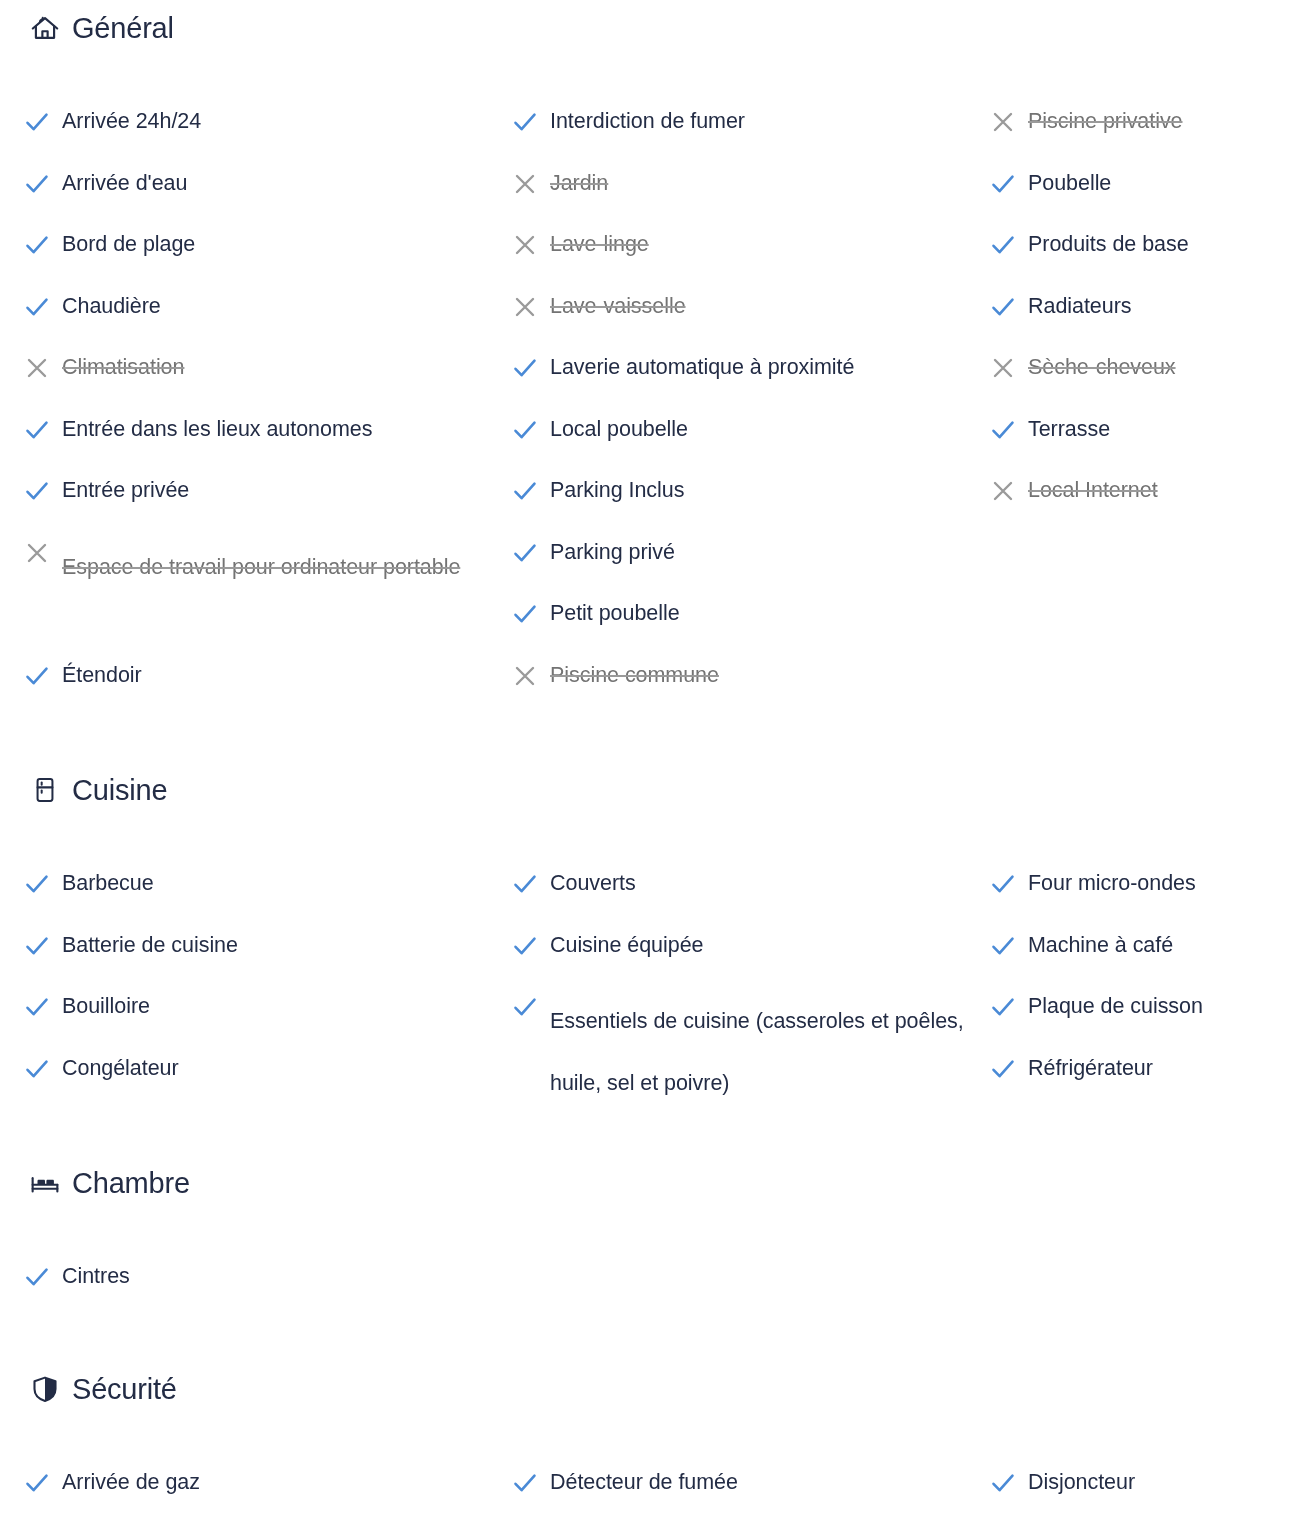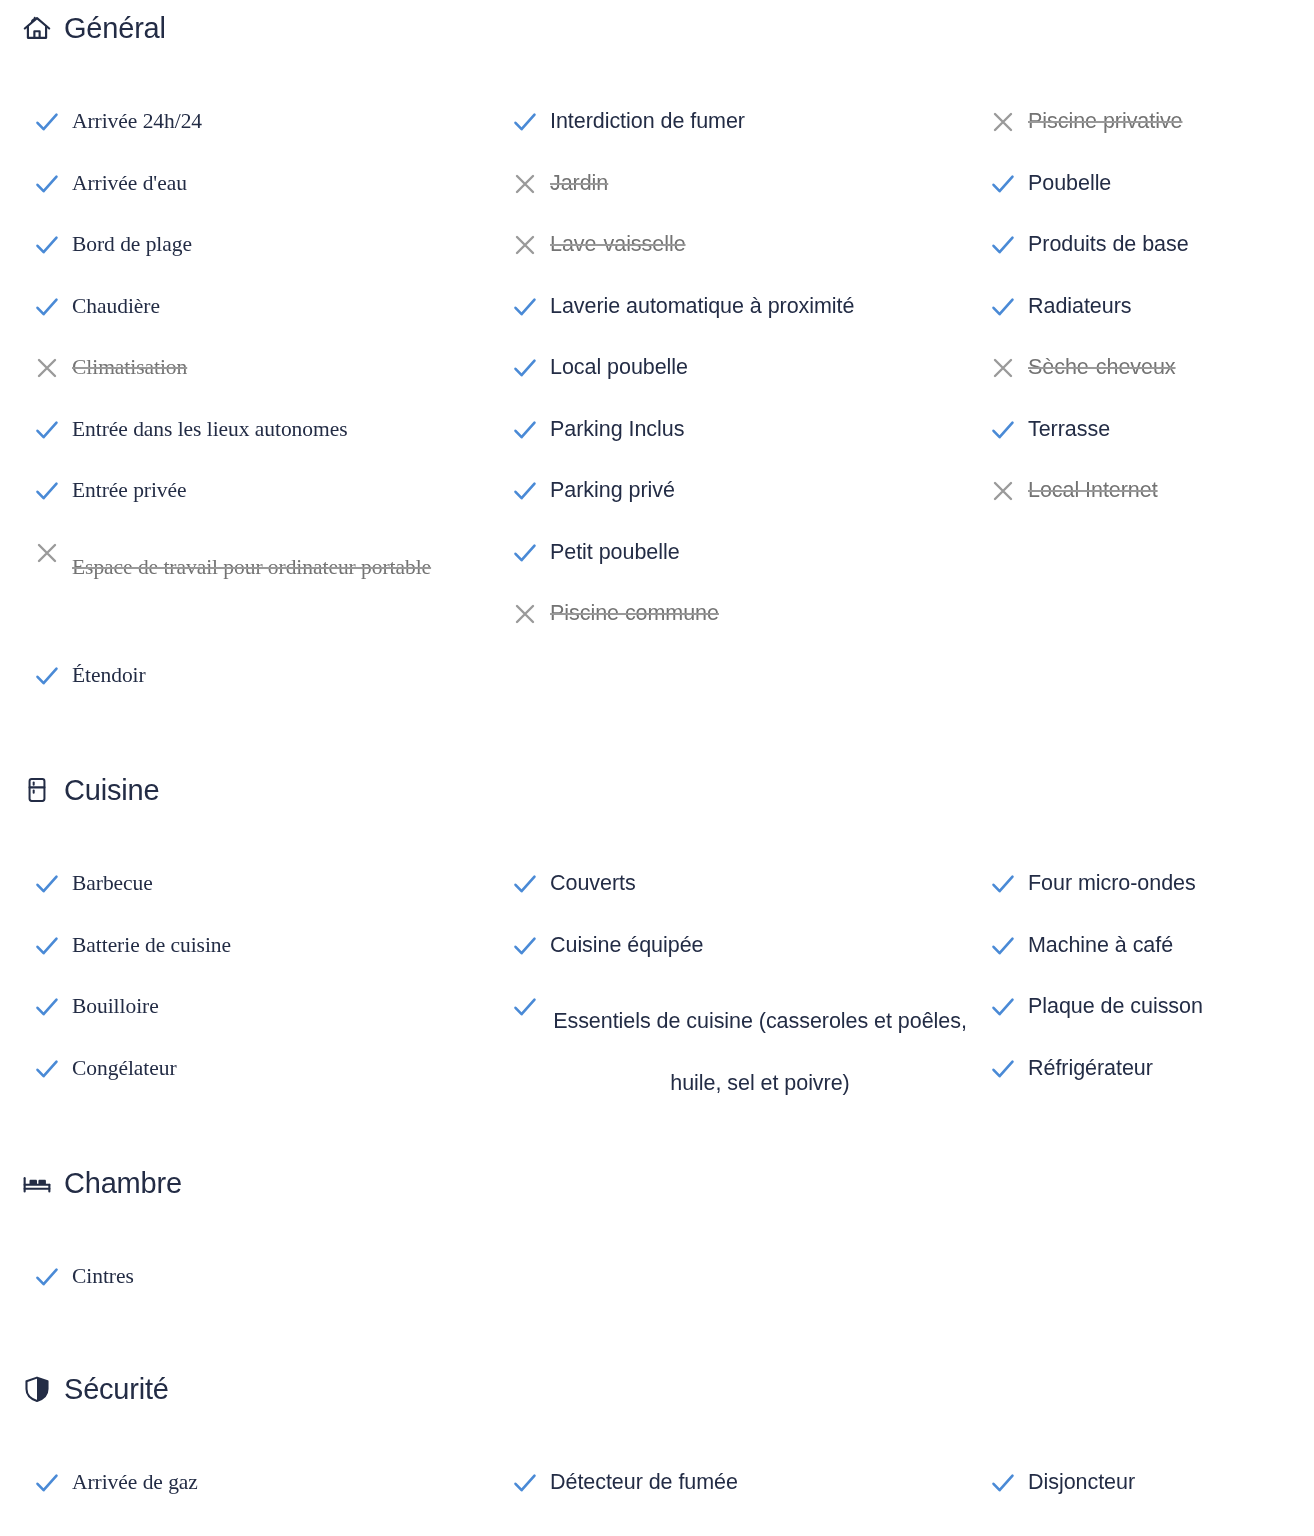--- a/index.html
+++ b/index.html
@@ -22,21 +22,21 @@
     box-sizing: border-box;
     padding: 0 0 0 0;
   }
 
   .section { position: absolute; left: 0; width: 1314px; }
 
   .section-header {
     display: flex;
     align-items: center;
     gap: 12px;
-    padding-left: 22px;
+    padding-left: 30px;
     height: 40px;
   }
   .section-header .sec-icon {
     width: 30px; height: 30px;
     display: flex; align-items: center; justify-content: center;
     flex: 0 0 auto;
   }
   .section-header .sec-icon svg { display: block; }
   .section-title {
     font-size: 29px;
@@ -47,21 +47,21 @@
   }
 
   .columns {
     position: relative;
     width: 1314px;
   }
   .col {
     position: absolute;
     top: 0;
   }
-  .col-1 { left: 34px;  width: 470px; font-family: Liberation Serif, serif; }
+  .col-1 { left: 24px;  width: 470px; }
   .col-2 { left: 512px; width: 470px; }
   .col-3 { left: 990px; width: 320px; }
 
   .amenity {
     display: flex;
     align-items: flex-start;
     height: 61.5px;
     box-sizing: border-box;
   }
   .amenity .mark {
@@ -80,21 +80,21 @@
     color: #232c45;
     letter-spacing: -0.05px;
     white-space: normal;
   }
   .amenity.off .label {
     color: #737373;
     text-decoration: line-through;
     text-decoration-color: #9a9a9a;
     text-decoration-thickness: 1.5px;
   }
-  .amenity.two-line { height: 123px; text-align: center; }
+  .amenity.two-line { height: 123px; }
   .amenity.two-line .label { max-width: 420px; line-height: 61.5px; }
 </style>
 </head>
 <body>
 
 <div class="page" id="page-root">
     <div class="section" style="top: 8px;">
       <div class="section-header">
         <span class="sec-icon">
           <svg width="30" height="30" viewBox="0 0 32 32" aria-hidden="true">
@@ -197,20 +197,28 @@
               </svg>
             </span>
             <span class="label">Jardin</span>
           </div>
           <div class="amenity off">
             <span class="mark">
               <svg width="26" height="26" viewBox="0 0 26 26" aria-hidden="true">
                 <path d="M5 5 L21 21 M21 5 L5 21" fill="none" stroke="#9a9a9a" stroke-width="2.4" stroke-linecap="round"></path>
               </svg>
             </span>
+            <span class="label">Lave-linge</span>
+          </div>
+          <div class="amenity off">
+            <span class="mark">
+              <svg width="26" height="26" viewBox="0 0 26 26" aria-hidden="true">
+                <path d="M5 5 L21 21 M21 5 L5 21" fill="none" stroke="#9a9a9a" stroke-width="2.4" stroke-linecap="round"></path>
+              </svg>
+            </span>
             <span class="label">Lave-vaisselle</span>
           </div>
           <div class="amenity on">
             <span class="mark">
               <svg width="26" height="26" viewBox="0 0 26 26" aria-hidden="true">
                 <path d="M3.5 13.8 L9.6 20.2 L22.5 5.6" fill="none" stroke="#4a8ad6" stroke-width="2.6" stroke-linecap="round" stroke-linejoin="round"></path>
               </svg>
             </span>
             <span class="label">Laverie automatique à proximité</span>
           </div>

